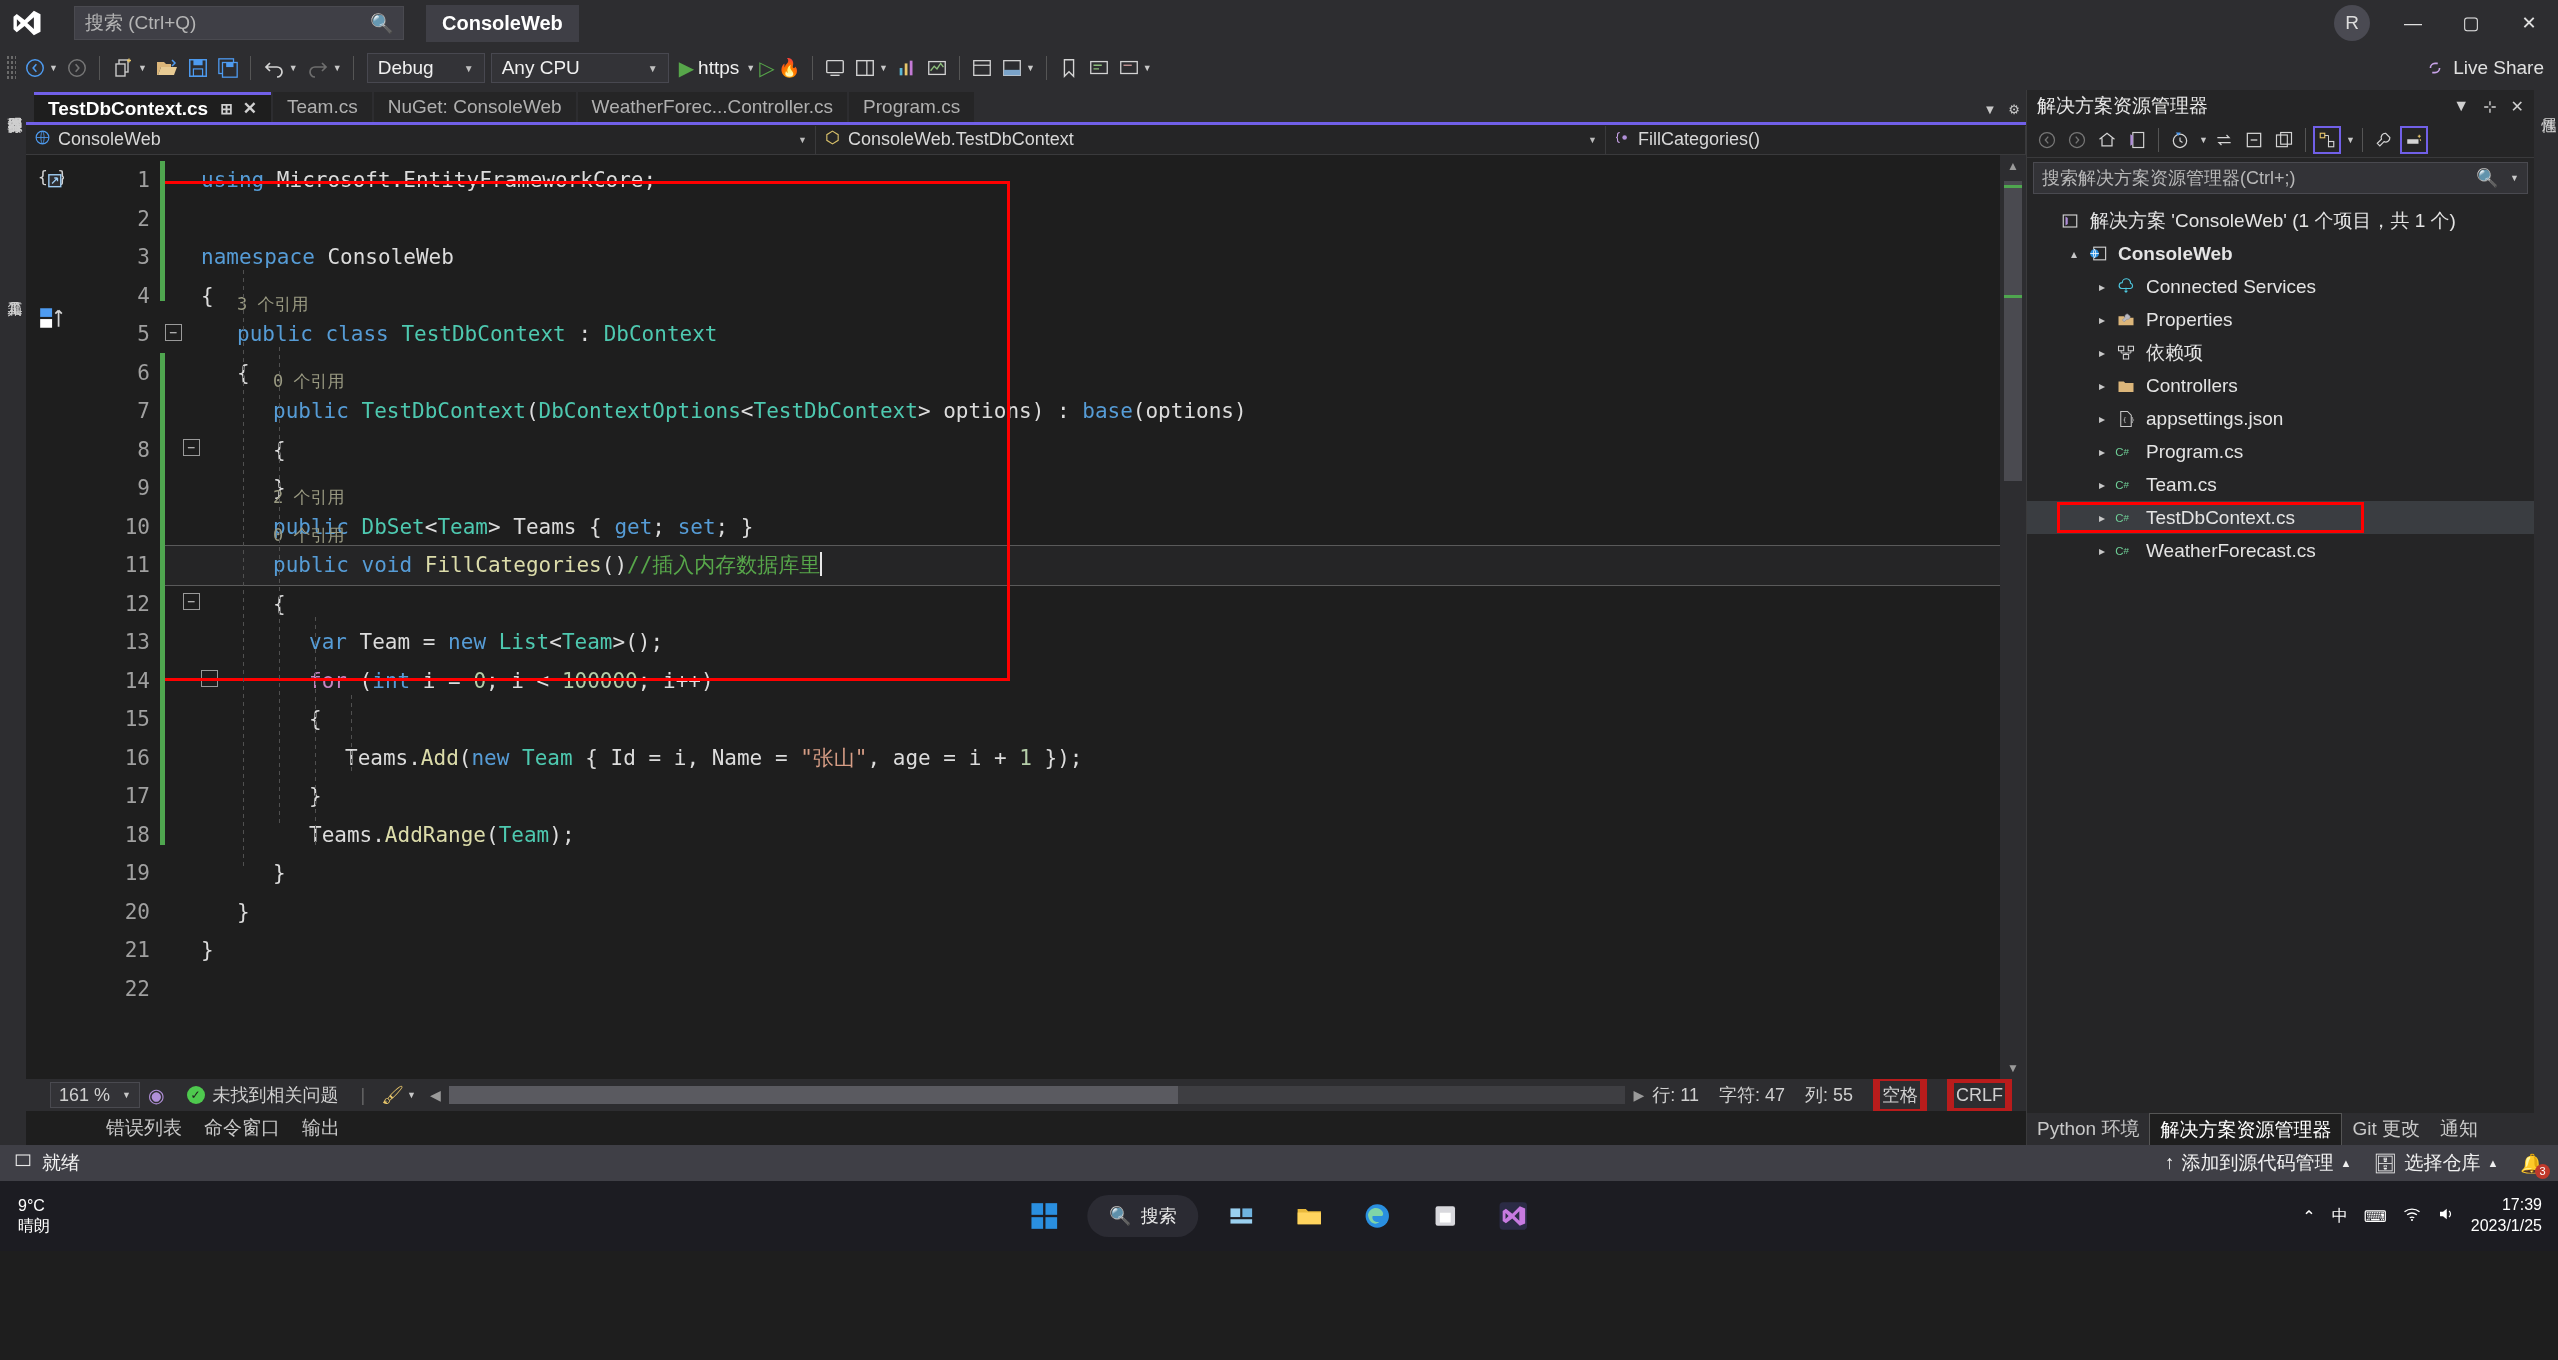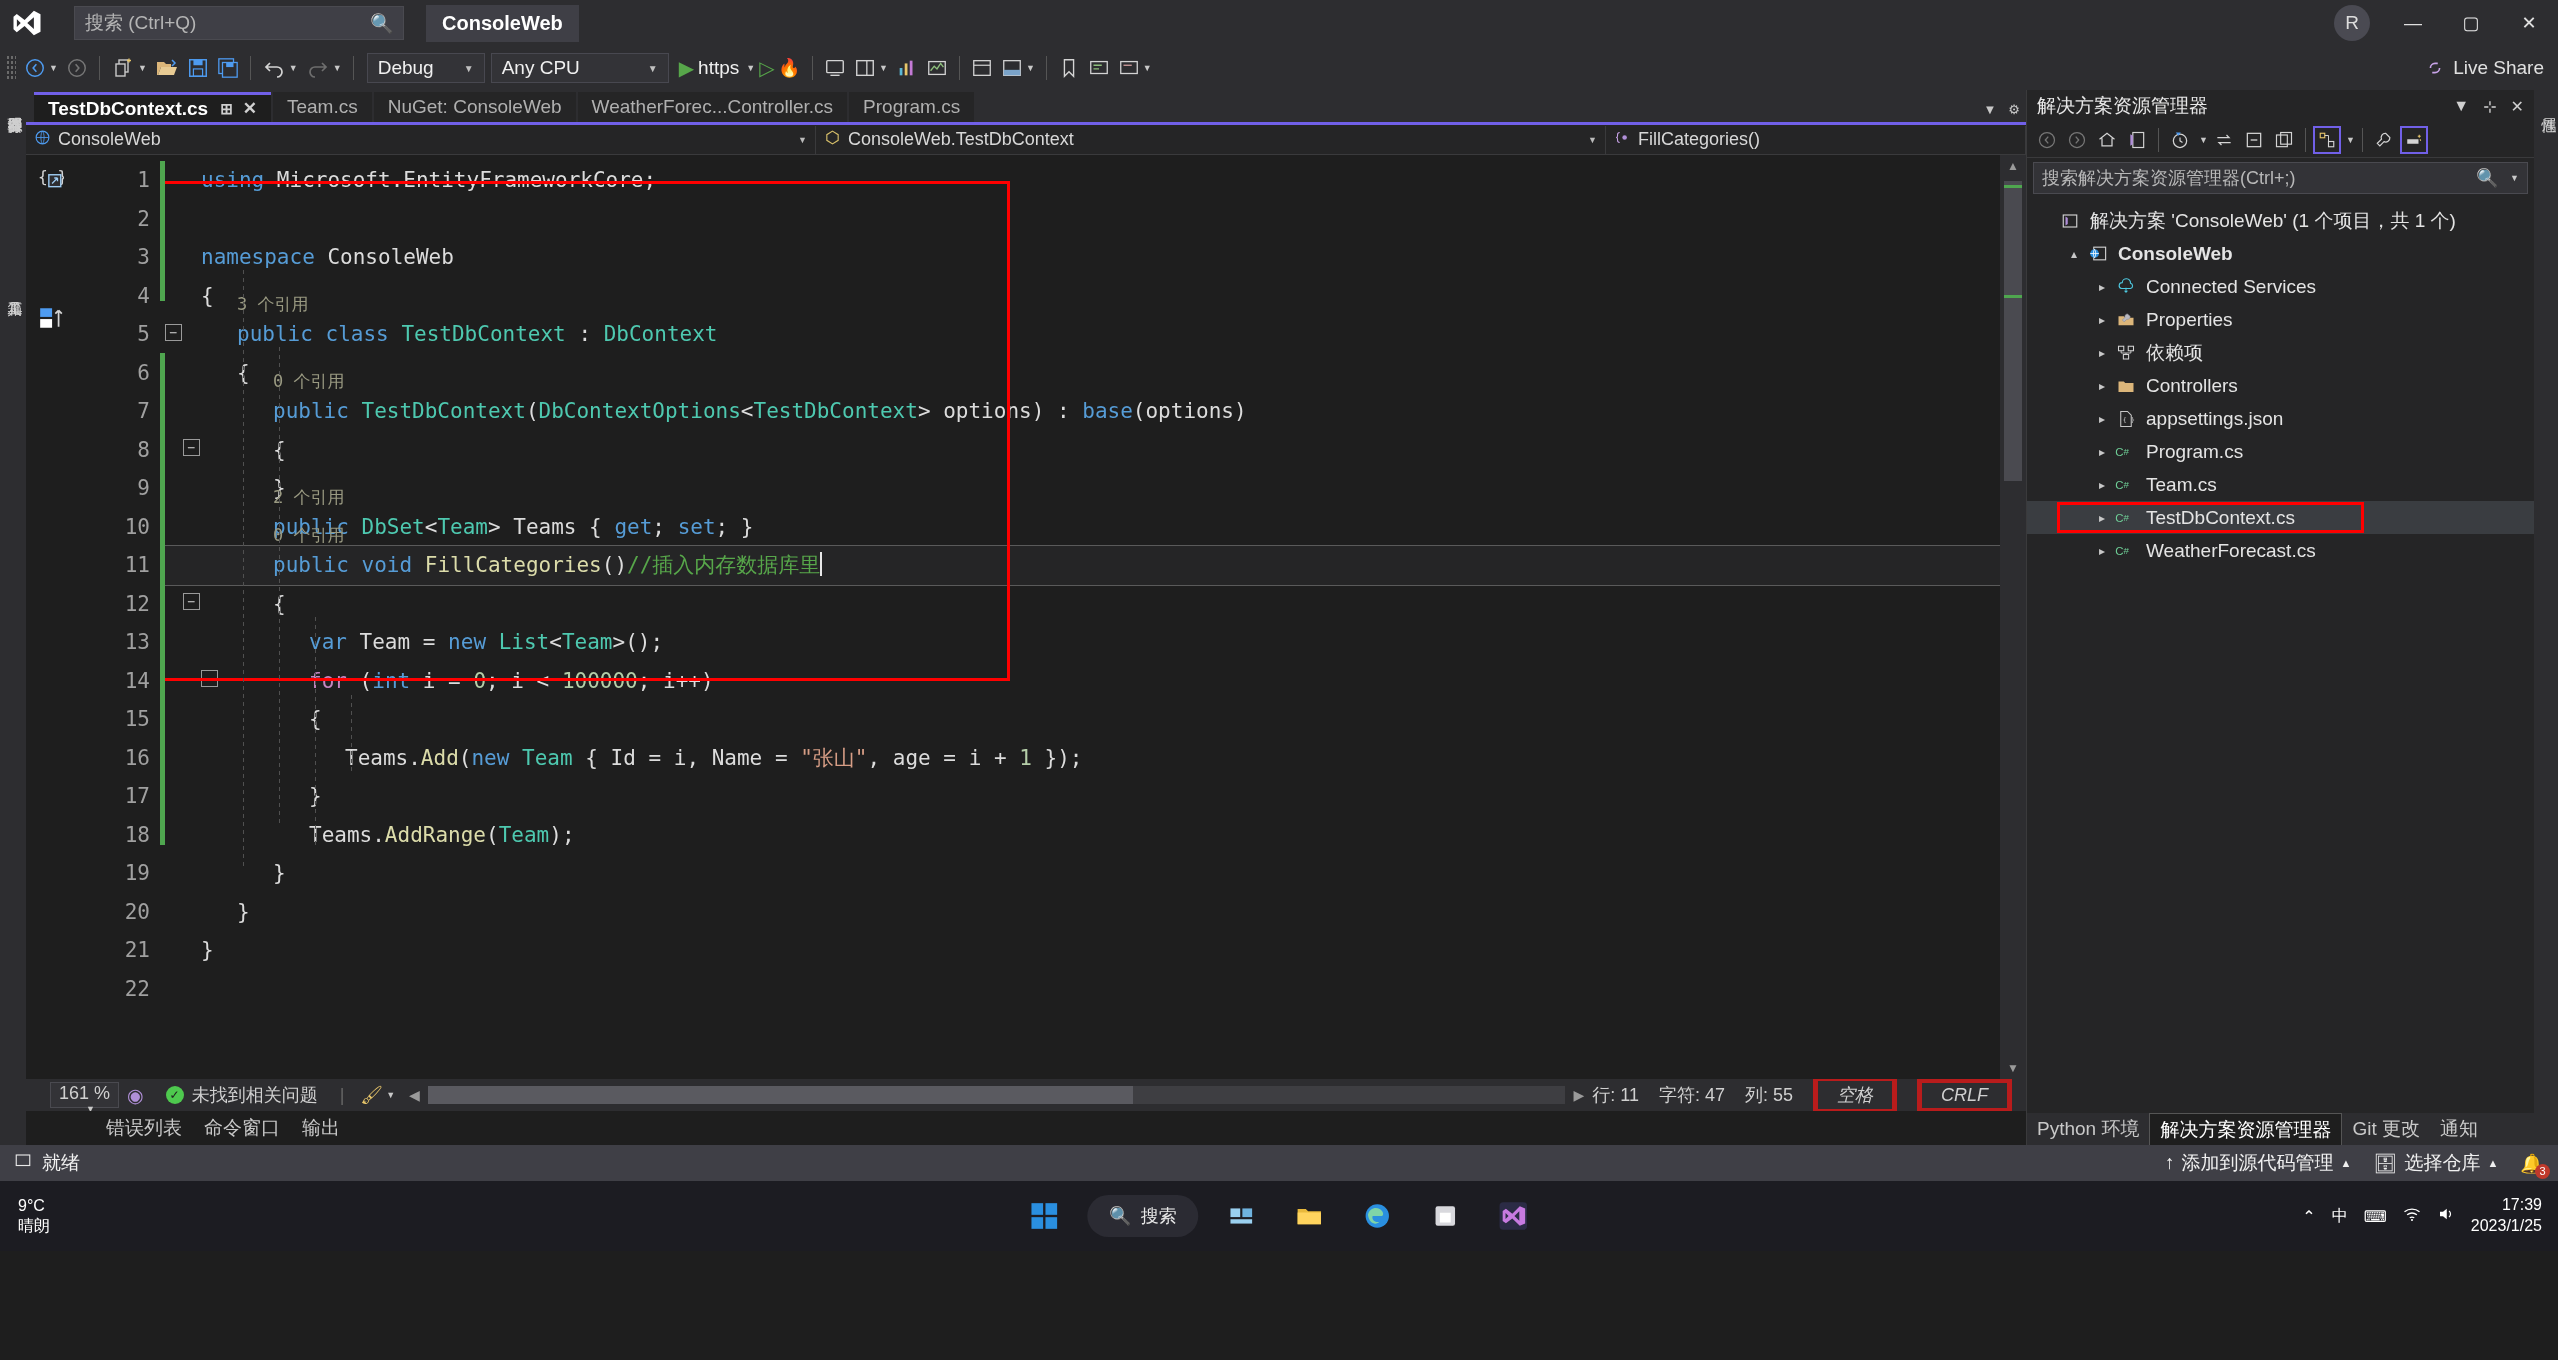--- a/index.html
+++ b/index.html
@@ -109,28 +109,28 @@
   .vscroll { width:26px; background:#2d2d30; flex:0 0 26px; position:relative; }
   .vsb-arrow { height:22px; display:flex;align-items:center;justify-content:center;
                color:#9a9a9a; font-size:12px; }
   .vsb-thumb { position:absolute; left:4px; width:18px; background:#4a4a50; }
   .vmark { position:absolute; left:4px; width:18px; height:3px; }
 
   
   .hbar { height:32px; background:#2d2d30; display:flex; align-items:center;
           color:#d0d0d0; font-size:18px; }
   .zoomsel { display:flex; align-items:center; padding:0 8px; height:26px;
-             border:1px solid #4a4a50; background:#333337; margin-left:24px;flex-direction:column; }
+             border:1px solid #4a4a50; background:#333337; margin-left:24px; }
   .stat-ok { display:flex; align-items:center; gap:8px; margin-left:22px; }
   .greendot { width:18px;height:18px;border-radius:50%;background:#4ec94e;
               display:flex;align-items:center;justify-content:center;color:#1e1e1e;font-size:12px;}
   .hscroll { flex:1; height:18px; background:#3e3e42; margin:0 8px; position:relative; }
   .hthumb { position:absolute; left:0; top:0; height:18px; background:#5a5a60; }
   .pos-grp { display:flex; align-items:center; gap:20px; padding-right:14px; font-size:18px; }
-  .boxed { border:5px solid #b91c1c; padding:2px 19px;font-style:italic; }
+  .boxed { border:7px solid #b91c1c; padding:2px 2px; }
 
   
   .bottomtabs { height:34px; background:#1e1e1e; display:flex; align-items:center;
                 padding-left:80px; color:#c8c8c8; font-size:19px; gap:22px; }
 
   
   .sepanel { width:508px; flex:0 0 508px; background:#252526; display:flex; flex-direction:column;
              border-left:1px solid #3a3a3c; }
   .se-head { height:32px; display:flex; align-items:center; padding:0 10px;
              color:#e8e8e8; font-size:19px; justify-content:space-between; }

